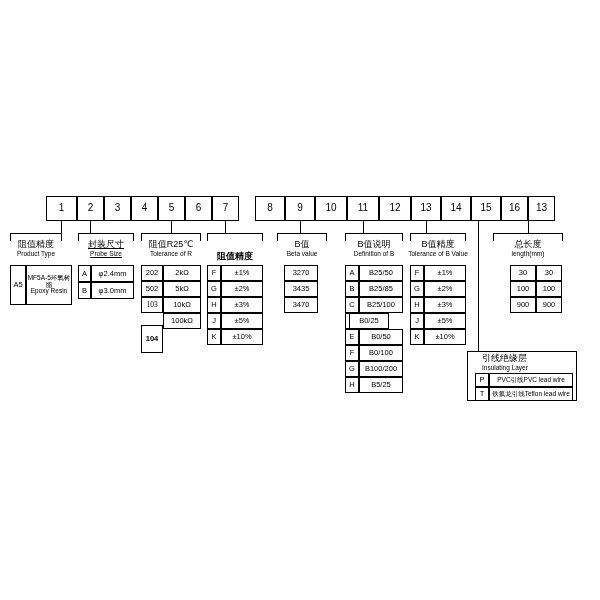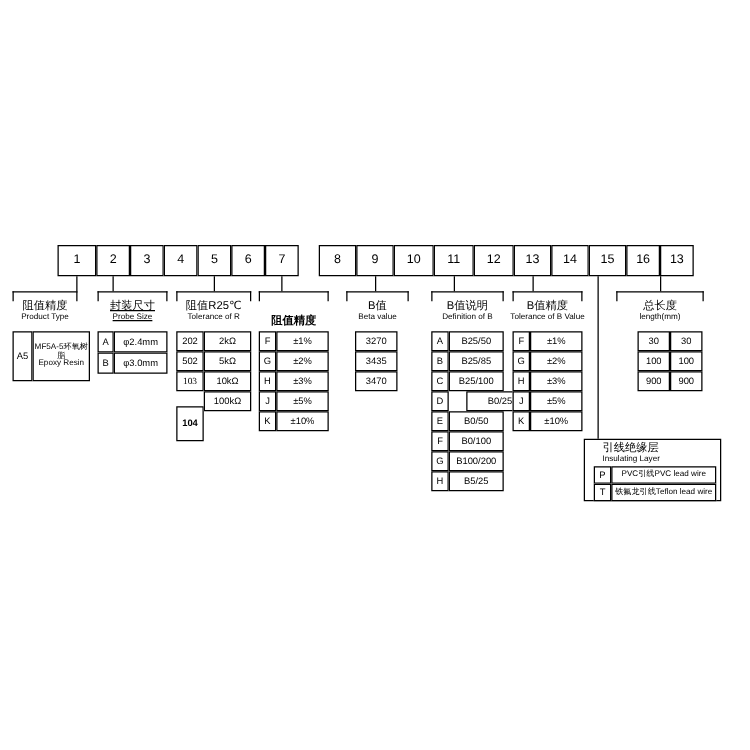--- a/index.html
+++ b/index.html
@@ -152,21 +152,21 @@
   <div class="cell rowcell" style="left:284px;top:281px;width:34px;height:16px;">3435</div>
   <div class="cell rowcell" style="left:284px;top:297px;width:34px;height:16px;">3470</div>
 
   <div class="cell keycell" style="left:345px;top:265px;width:14px;height:16px;">A</div>
   <div class="cell rowcell" style="left:359px;top:265px;width:44px;height:16px;">B25/50</div>
   <div class="cell keycell" style="left:345px;top:281px;width:14px;height:16px;">B</div>
   <div class="cell rowcell" style="left:359px;top:281px;width:44px;height:16px;">B25/85</div>
   <div class="cell keycell" style="left:345px;top:297px;width:14px;height:16px;">C</div>
   <div class="cell rowcell" style="left:359px;top:297px;width:44px;height:16px;">B25/100</div>
   <div class="cell keycell" style="left:345px;top:313px;width:14px;height:16px;">D</div>
-  <div class="cell rowcell" style="left:373px;top:313px;width:54px;height:16px;">B0/25</div>
+  <div class="cell rowcell" style="left:349px;top:313px;width:40px;height:16px;">B0/25</div>
   <div class="cell keycell" style="left:345px;top:329px;width:14px;height:16px;">E</div>
   <div class="cell rowcell" style="left:359px;top:329px;width:44px;height:16px;">B0/50</div>
   <div class="cell keycell" style="left:345px;top:345px;width:14px;height:16px;">F</div>
   <div class="cell rowcell" style="left:359px;top:345px;width:44px;height:16px;">B0/100</div>
   <div class="cell keycell" style="left:345px;top:361px;width:14px;height:16px;">G</div>
   <div class="cell rowcell" style="left:359px;top:361px;width:44px;height:16px;">B100/200</div>
   <div class="cell keycell" style="left:345px;top:377px;width:14px;height:16px;">H</div>
   <div class="cell rowcell" style="left:359px;top:377px;width:44px;height:16px;">B5/25</div>
 
   <div class="cell keycell" style="left:410px;top:265px;width:14px;height:16px;">F</div>

